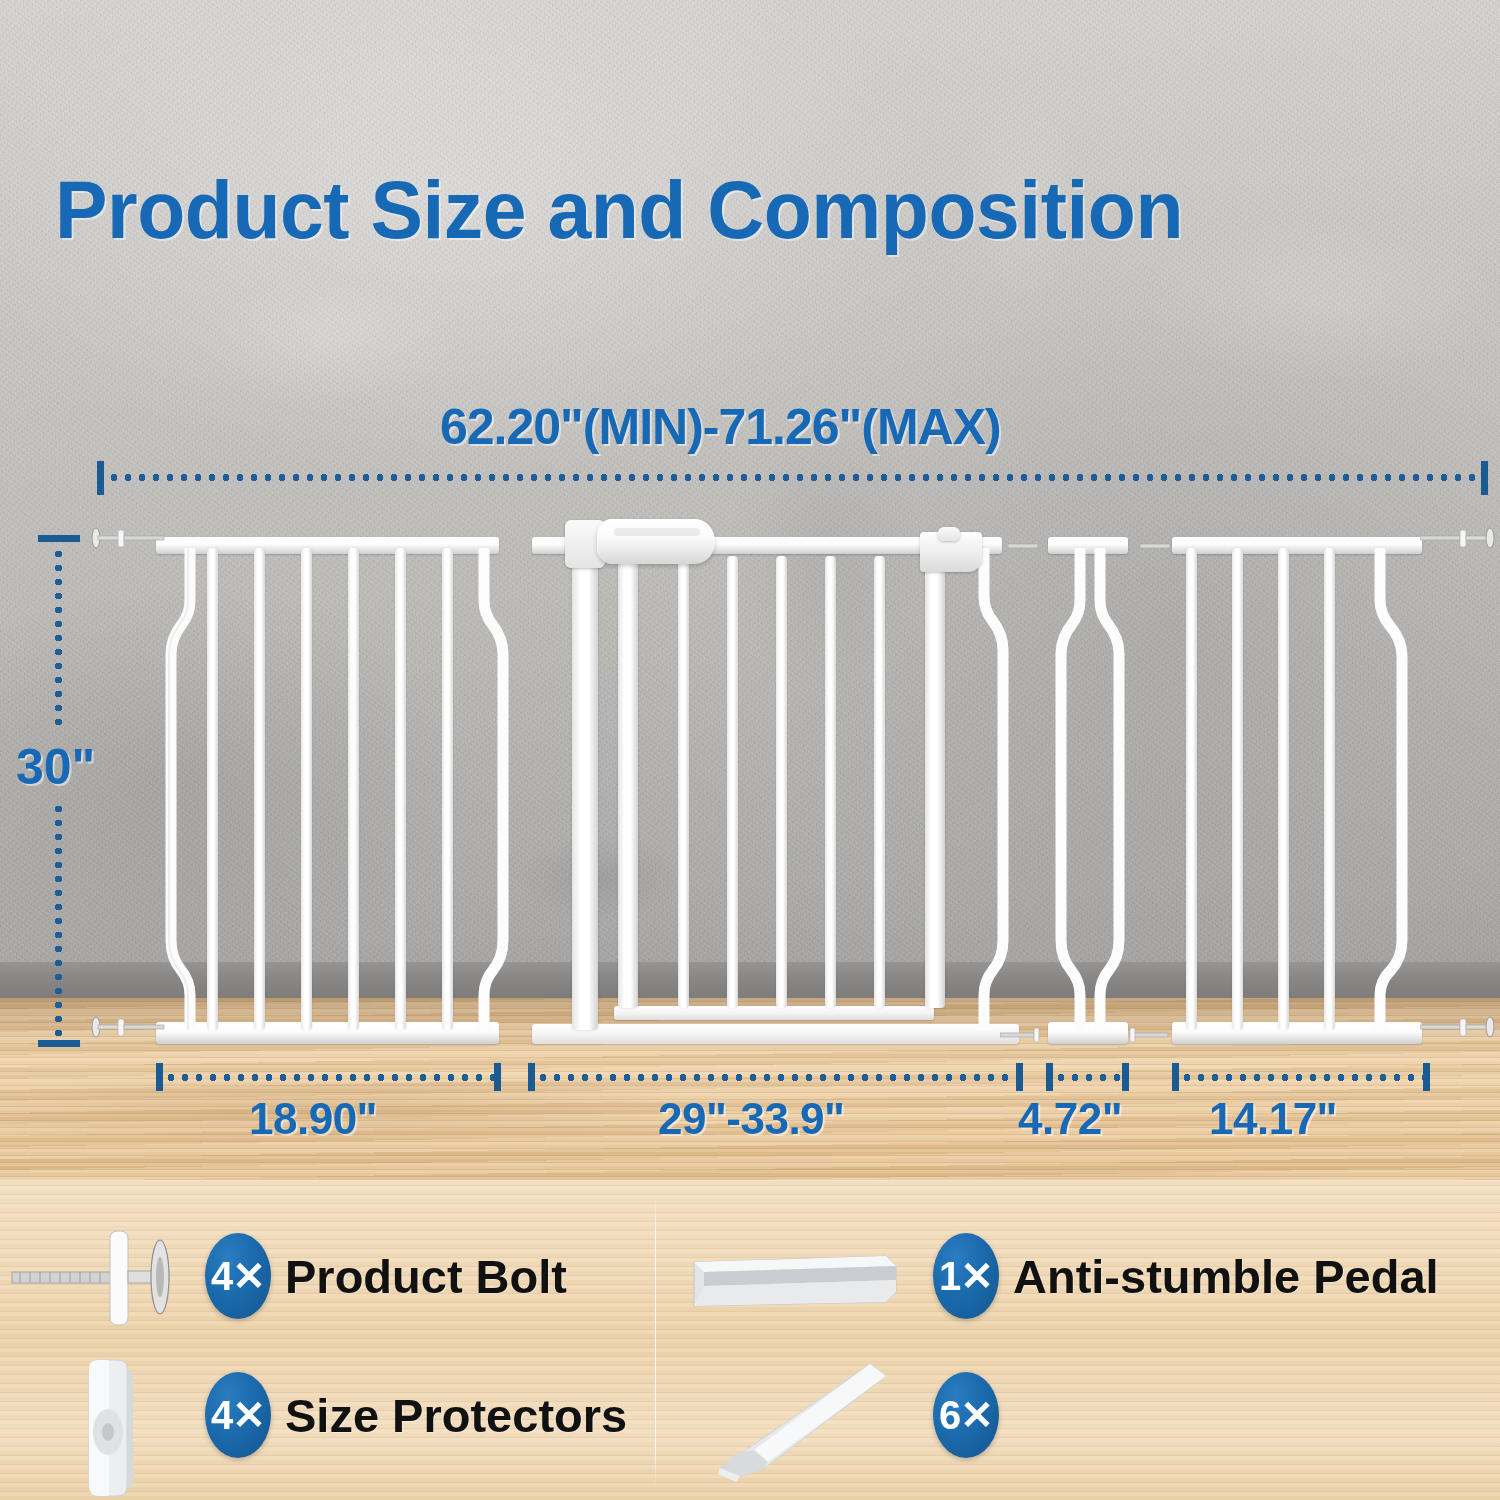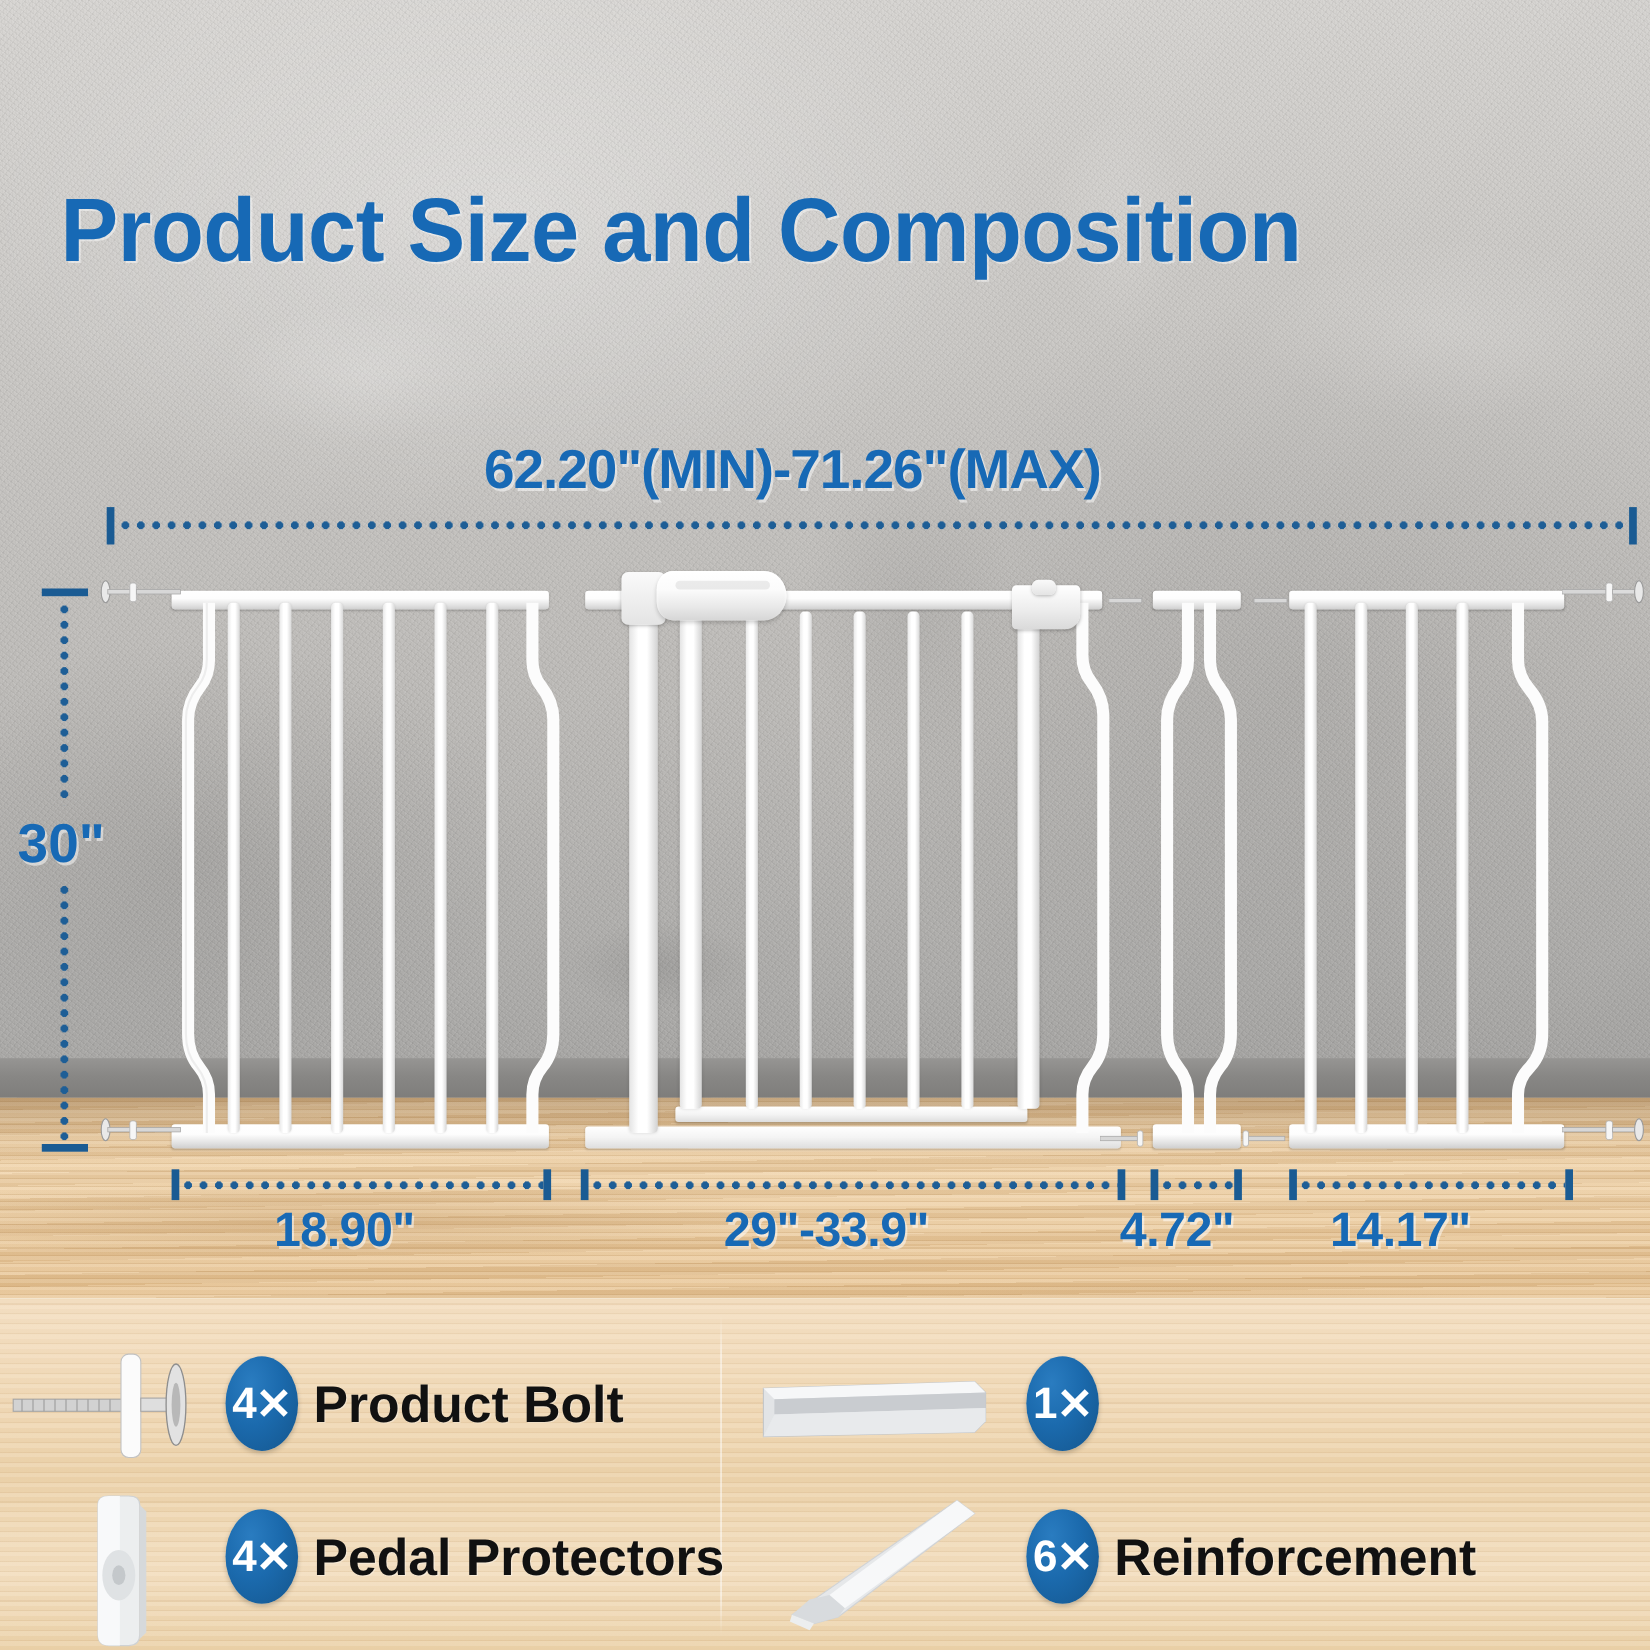--- a/index.html
+++ b/index.html
@@ -367,42 +367,42 @@
   <path d="M4 22 L196 16 L206 26 L206 52 L196 62 L4 66 Z" fill="#e2e4e6" stroke="#c3c6c9" stroke-width="1"></path>
   <path d="M4 22 L196 16 L206 26 L14 32 Z" fill="#f6f7f8"></path>
   <path d="M14 32 L206 26 L206 40 L14 46 Z" fill="#c9ccd0"></path>
   <path d="M14 46 L206 40 L206 52 L196 62 L4 66 L14 46 Z" fill="#e8eaec"></path>
 </svg>
 <div class="acc-row" style="left:933px; top:1233px;">
   <div class="badge">
     <span>1</span>
       <span>✕</span>
   </div>
+  <div class="acc-label">Anti-stumble Pedal</div>
 </div>
 
 <svg class="acc-icon" style="left:75px; top:1358px;" width="70" height="145" viewBox="0 0 70 145">
   <path d="M14 10 Q14 2 24 2 L42 2 Q52 2 52 10 L52 128 Q52 138 42 138 L24 138 Q14 138 14 128 Z" fill="#eceeef" stroke="#cfd2d4" stroke-width="1"></path>
   <path d="M14 10 Q14 2 24 2 L34 2 L34 138 L24 138 Q14 138 14 128 Z" fill="#f8f9fa"></path>
   <ellipse cx="33" cy="74" rx="15" ry="23" fill="#dfe2e4"></ellipse>
   <ellipse cx="33" cy="74" rx="6" ry="9" fill="#c4c8cb"></ellipse>
   <path d="M52 10 L58 16 L58 126 L52 132 Z" fill="#d6d9db"></path>
 </svg>
 <div class="acc-row" style="left:205px; top:1372px;">
   <div class="badge">
     <span>4</span>
       <span>✕</span>
   </div>
-  <div class="acc-label">Pedal Protectors</div>
+  <div class="acc-label">Size Protectors</div>
 </div>
 
 <svg class="acc-icon" style="left:700px; top:1350px;" width="200" height="140" viewBox="0 0 200 140">
   <path d="M170 14 L186 26 L62 120 L40 126 L20 118 Z" fill="#e6e8ea" stroke="#d0d3d6" stroke-width="1"></path>
   <path d="M170 14 L186 26 L68 112 L54 100 Z" fill="#f7f8f9"></path>
   <path d="M54 100 L68 112 L62 120 L40 126 L20 118 L36 104 Z" fill="#d8dbde"></path>
   <path d="M20 118 L40 126 L36 132 L18 124 Z" fill="#eceeef"></path>
 </svg>
 <div class="acc-row" style="left:933px; top:1372px;">
   <div class="badge">
     <span>6</span>
       <span>✕</span>
   </div>
-  <div class="acc-label">Reinforcement</div>
 </div>
 
 </body></html>

